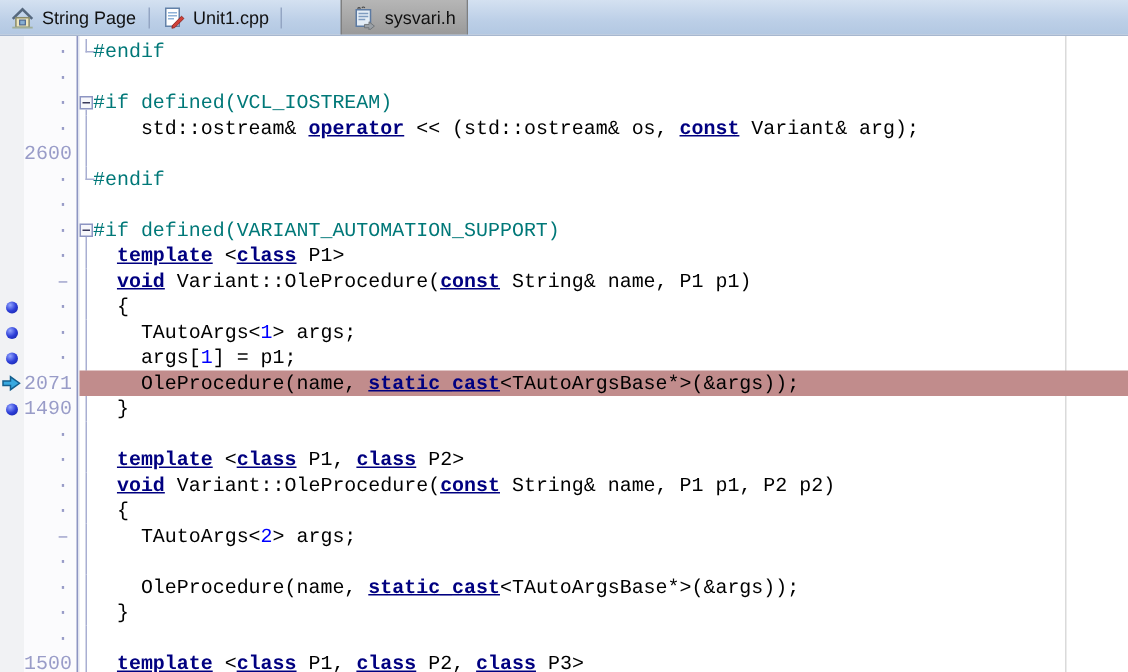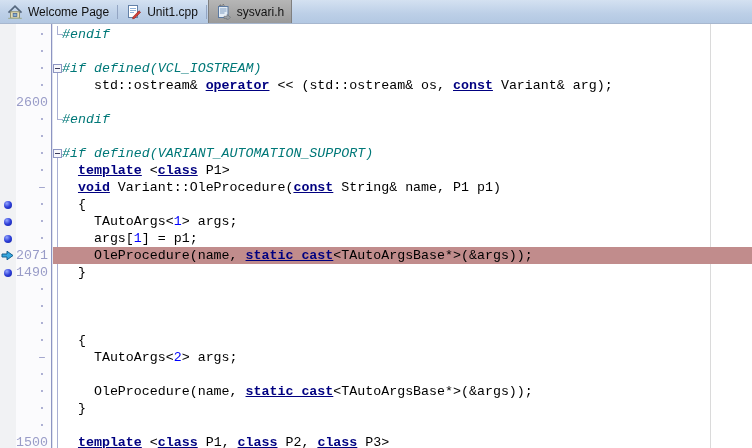--- a/index.html
+++ b/index.html
@@ -7,21 +7,21 @@
   body { width:752px; height:448px; overflow:hidden; }
   .screen { position:relative; width:752px; height:448px; background:#fff; overflow:hidden;
             font-family:"Liberation Sans", sans-serif; }
 
   
   .tabbar { position:absolute; left:0; top:0; width:100%; height:24px;
             background:linear-gradient(180deg,#d4e1f1 0%,#bccfe7 60%,#b3c8e2 100%);
             border-bottom:1px solid #a7b7cf; display:flex; align-items:stretch; }
   .tab { display:flex; align-items:center; gap:5px; padding:0 7px; font-size:12px; color:#111; cursor:default; }
   .tab.active { background:linear-gradient(180deg,#b6b6b6 0%,#9a9a9a 100%);
-                border-left:1px solid #7f7f7f; border-right:1px solid #7f7f7f; }
+                border-left:1px solid #7f7f7f; border-right:1px solid #7f7f7f;margin-left:38px; }
   .tabsep { width:1px; background:#93a5c3; margin:5px 1px 4px 1px; }
   .ticon { width:16px; height:16px; display:inline-block; line-height:0; }
 
   
   .editor { position:absolute; left:0; top:24px; right:0; bottom:0; background:#fff; overflow:hidden; }
   .marker-col { position:absolute; left:0; top:0; bottom:0; width:16px; background:#f1f2f4; }
   .num-col    { position:absolute; left:16px; top:0; bottom:0; width:35px; background:#fbfbfd; }
   .gutter-sep { position:absolute; left:51px; top:0; bottom:0; width:1px; background:var(--gsep,#8d95c2); }
   .gutter-sep2{ position:absolute; left:52px; top:0; bottom:0; width:1px; background:#e0e3ef; }
   .margin-line{ position:absolute; left:710px; top:0; bottom:0; width:1px; background:#dadada; }
@@ -30,21 +30,21 @@
   
   .row { position:absolute; left:0; right:0; height:17px; }
   .row pre { position:absolute; left:62px; top:0; white-space:pre;
              font-family:"Liberation Mono","DejaVu Sans Mono",monospace;
              font-size:13.3px; line-height:17px; color:var(--plain,#000); }
   .gnum { position:absolute; left:16px; top:0; width:30px; text-align:right;
           font-family:"Liberation Mono","DejaVu Sans Mono",monospace;
           font-size:13.3px; line-height:17px; color:var(--lnum,#999cc8); }
   .hl   { position:absolute; left:53px; right:0; top:0; height:17px; background:var(--hl,#c18c8c); }
   .kw   { color:var(--kw,#000080); font-weight:bold;text-decoration:underline; }
-  .pp   { color:var(--pp,#007878);font-style:italic; }
+  .pp   { color:var(--pp,#007878); }
   .num  { color:var(--numc,#0000ff); }
 
   
   .fold-line  { position:absolute; left:57px; width:1px; background:#a9afd2; }
   .fold-hline { position:absolute; left:57px; top:8px; width:6px; height:1px; background:#a9afd2; }
   .fold-box   { position:absolute; left:53px; top:4px; width:9px; height:9px;
                 background:#f7f7fb; border:1px solid #8d95c2; }
   .fold-box::after { content:""; position:absolute; left:1px; top:3px; width:5px; height:1px; background:#3a3a5c; }
 
   
@@ -60,21 +60,21 @@
   <div class="tabbar">
     <div class="tab">
       <span class="ticon">
         <svg width="16" height="16" viewBox="0 0 16 16">
           <path d="M1.5 8.6 8 2.2l6.5 6.4" fill="none" stroke="#56687e" stroke-width="1.7"></path>
           <rect x="3.6" y="7.8" width="8.8" height="6.4" fill="#eee6bd" stroke="#8a8a68" stroke-width="1"></rect>
           <rect x="6.1" y="9.4" width="3.8" height="3.2" fill="#86aed2" stroke="#4d6892" stroke-width="0.8"></rect>
           <rect x="1.2" y="13.8" width="13.6" height="1.2" fill="#9fae9a"></rect>
         </svg>
       </span>
-      <span>Welcome Page</span>
+      <span>String Page</span>
     </div>
     <div class="tabsep"></div>
     <div class="tab">
       <span class="ticon">
         <svg width="16" height="16" viewBox="0 0 16 16">
           <rect x="2.5" y="1.5" width="9" height="12" fill="#ffffff" stroke="#6381a8"></rect>
           <path d="M4 4.5h6M4 6.5h6M4 8.5h4" stroke="#8fb2d8" stroke-width="1"></path>
           <path d="M6.6 14.8 7 12.9l6-6.1 1.6 1.5-6.1 6.1z" fill="#d04038" stroke="#8c1f1a" stroke-width="0.6"></path>
         </svg>
       </span>
@@ -186,24 +186,26 @@
           <pre><span>  }</span></pre>
         </div>
         <div class="row" style="top: 257px;">
           <div class="fold-line" style="top: 0px; height: 17px;"></div>
           <div class="gnum">·</div>
           <pre></pre>
         </div>
         <div class="row" style="top: 274px;">
           <div class="fold-line" style="top: 0px; height: 17px;"></div>
           <div class="gnum">·</div>
+          <pre><span>  </span><span class="kw">template</span><span> &lt;</span><span class="kw">class</span><span> P1, </span><span class="kw">class</span><span> P2&gt;</span></pre>
         </div>
         <div class="row" style="top: 291px;">
           <div class="fold-line" style="top: 0px; height: 17px;"></div>
           <div class="gnum">·</div>
+          <pre><span>  </span><span class="kw">void</span><span> Variant::OleProcedure(</span><span class="kw">const</span><span> String&amp; name, P1 p1, P2 p2)</span></pre>
         </div>
         <div class="row" style="top: 308px;">
           <div class="fold-line" style="top: 0px; height: 17px;"></div>
           <div class="gnum">·</div>
           <pre><span>  {</span></pre>
         </div>
         <div class="row" style="top: 325px;">
           <div class="fold-line" style="top: 0px; height: 17px;"></div>
           <div class="gnum">–</div>
           <pre><span>    TAutoArgs&lt;</span><span class="num">2</span><span>&gt; args;</span></pre>

